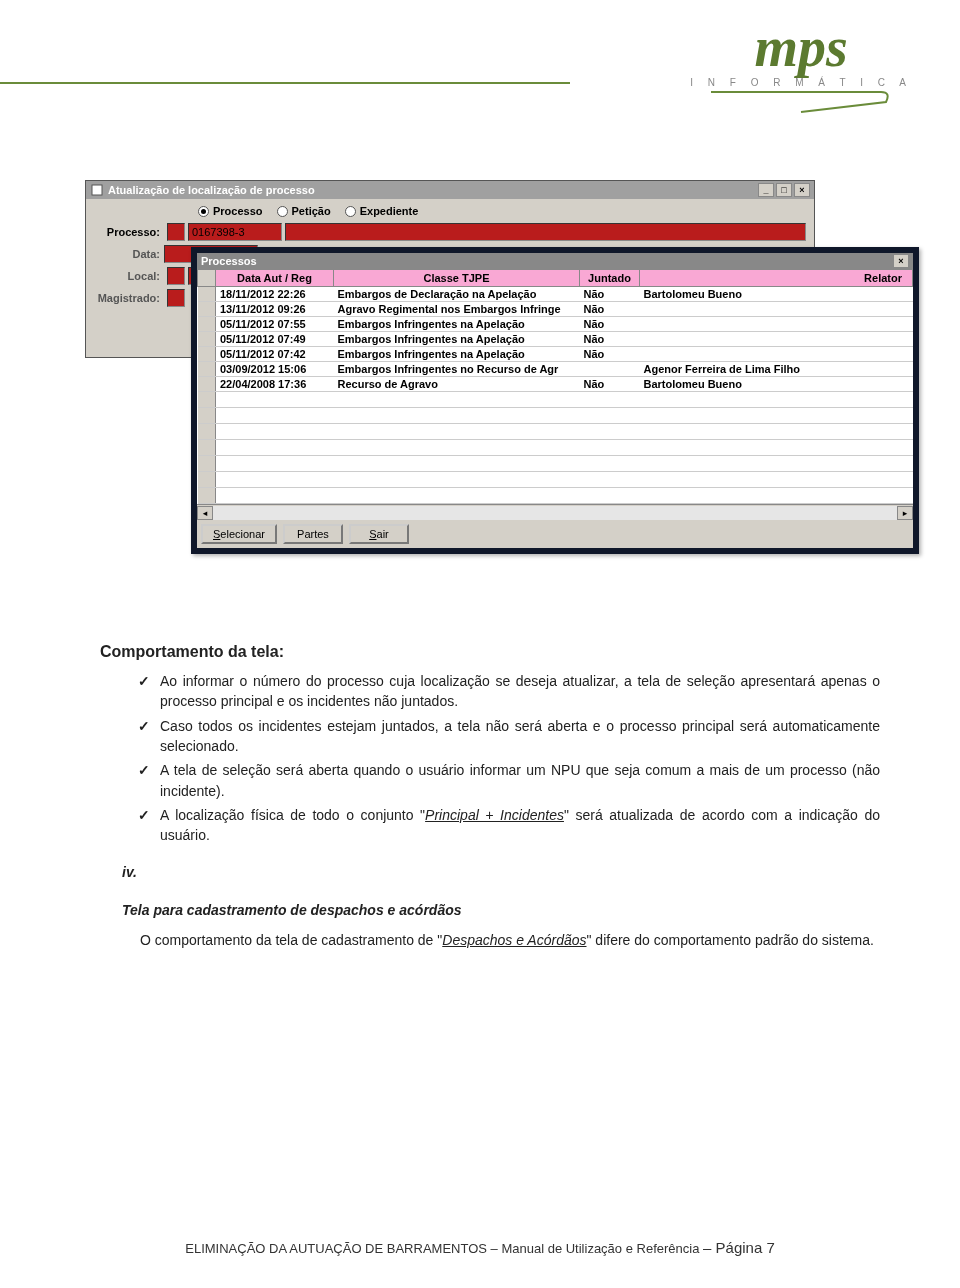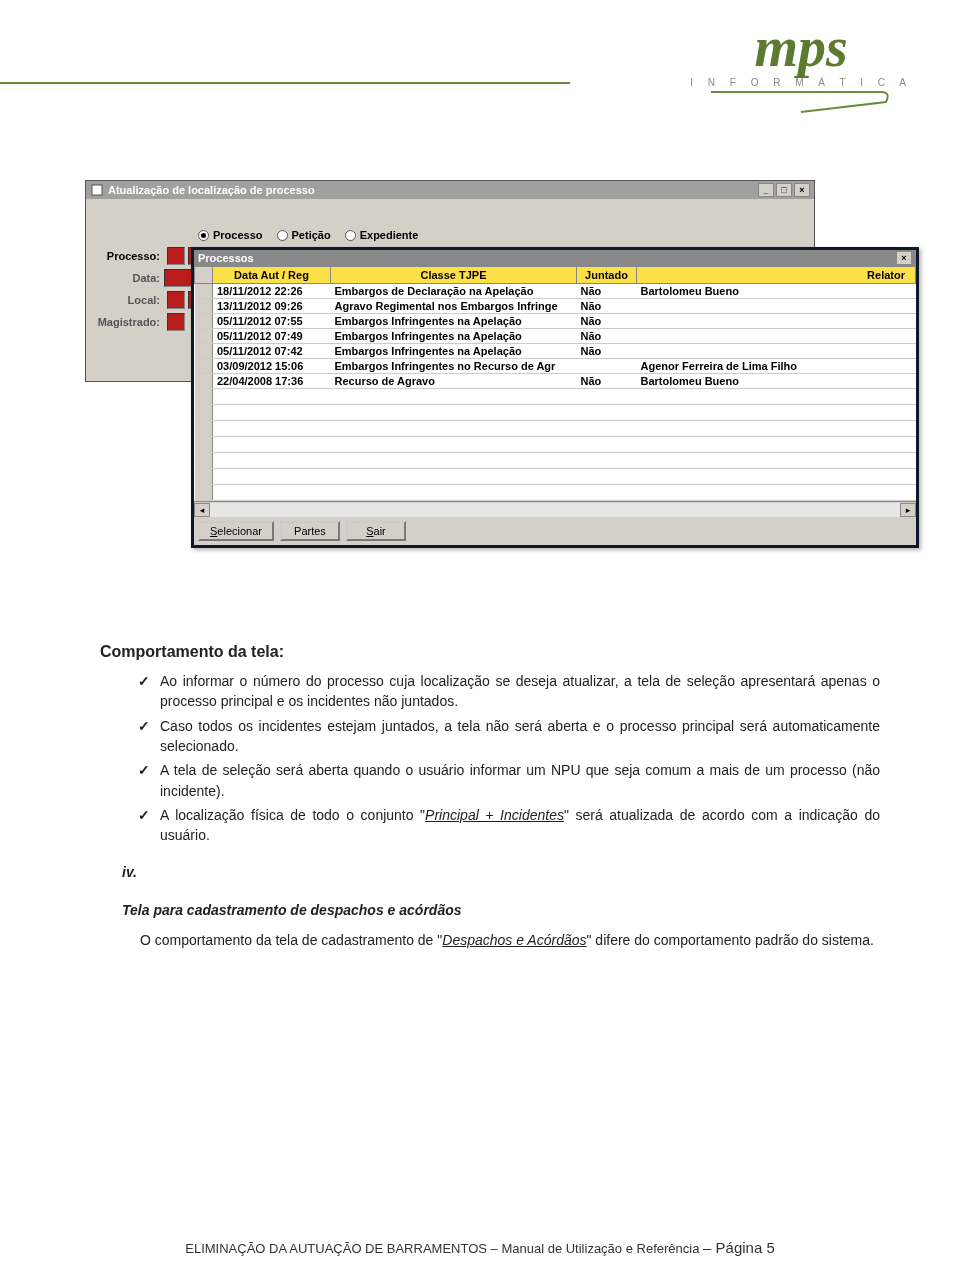--- a/index.html
+++ b/index.html
@@ -99,21 +99,21 @@
     padding: 6px 8px;
   }
   .radio-row {
     display: flex;
     align-items: center;
     padding-left: 104px;
     gap: 14px;
     margin-bottom: 6px;
     font-weight: bold;
   }
-  .radio-item { display: flex; align-items: center; gap: 4px; margin-top: 24px; }
+  .radio-item { display: flex; align-items: center; gap: 4px; }
   .radio-dot {
     width: 11px; height: 11px; border-radius: 50%;
     border: 1px solid #555; background: #fff;
     display: flex; align-items: center; justify-content: center;
   }
   .radio-dot.sel::after {
     content: ""; width: 5px; height: 5px; border-radius: 50%; background: #000;
   }
   .form-row {
     display: flex; align-items: center; margin-bottom: 4px;
@@ -131,41 +131,41 @@
   .input-box.md { width: 94px; }
   .input-box.rest { flex:1; margin-left: 3px; }
   
   
   .popup-window {
     position: absolute;
     top: 66px;
     left: 105px;
     width: 728px;
     background: #d4d0c8;
-    border: 3px solid #0f172a;
+    border: 6px solid #0f172a;
     box-shadow: 2px 2px 4px rgba(0,0,0,0.3);
   }
   .popup-title {
     background: #888;
     color: #fff;
     font-weight: bold;
     padding: 1px 4px;
     display: flex;
     align-items: center;
     font-size: 11px;
   }
   .popup-title .title-spacer { flex:1; }
   .data-table {
     width: 100%;
     border-collapse: collapse;
     background: #fff;
     font-size: 11px;
   }
   .data-table th {
-    background: #fde047;
+    background: #f9a8d4;
     border: 1px solid #888;
     padding: 2px 4px;
     text-align: center;
     font-weight: bold;
   }
   .data-table td {
     border-bottom: 1px solid #ccc;
     padding: 1px 4px;
     white-space: nowrap;
     overflow: hidden;
@@ -472,14 +472,14 @@
     <span>Tela para cadastramento de despachos e acórdãos</span>
   </div>
   <div class="para">
     <span>O comportamento da tela de cadastramento de "</span><span class="underline" style="font-style:italic">Despachos e Acórdãos</span><span>" difere do comportamento padrão do sistema.</span>
   </div>
 </div>
 
 <div class="footer">
   <span>ELIMINAÇÃO DA AUTUAÇÃO DE BARRAMENTOS – Manual de Utilização e Referência</span>
   <span class="pg"> – </span>
-  <span class="pg">Página 5</span>
+  <span class="pg">Página 7</span>
 </div>
 
 </body></html>

